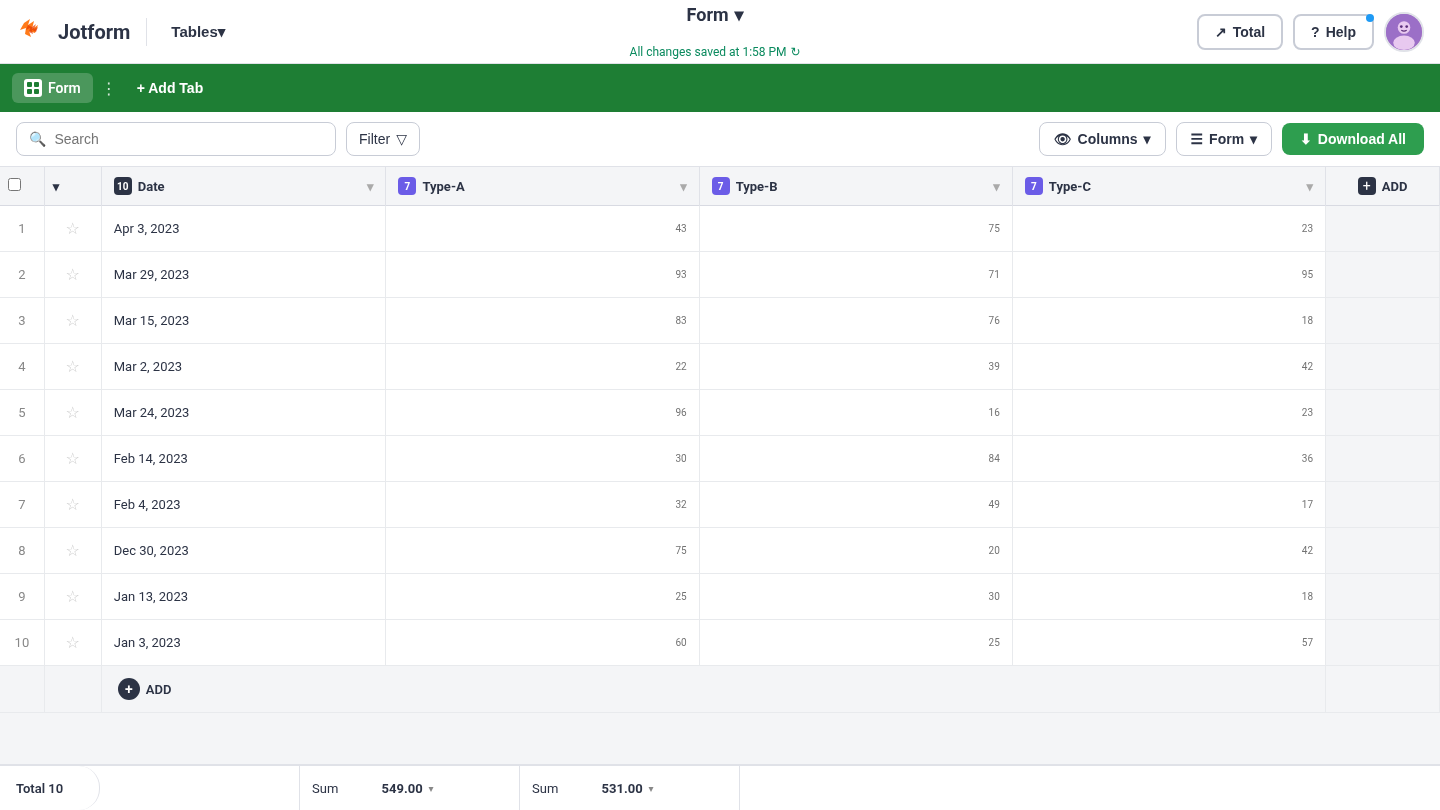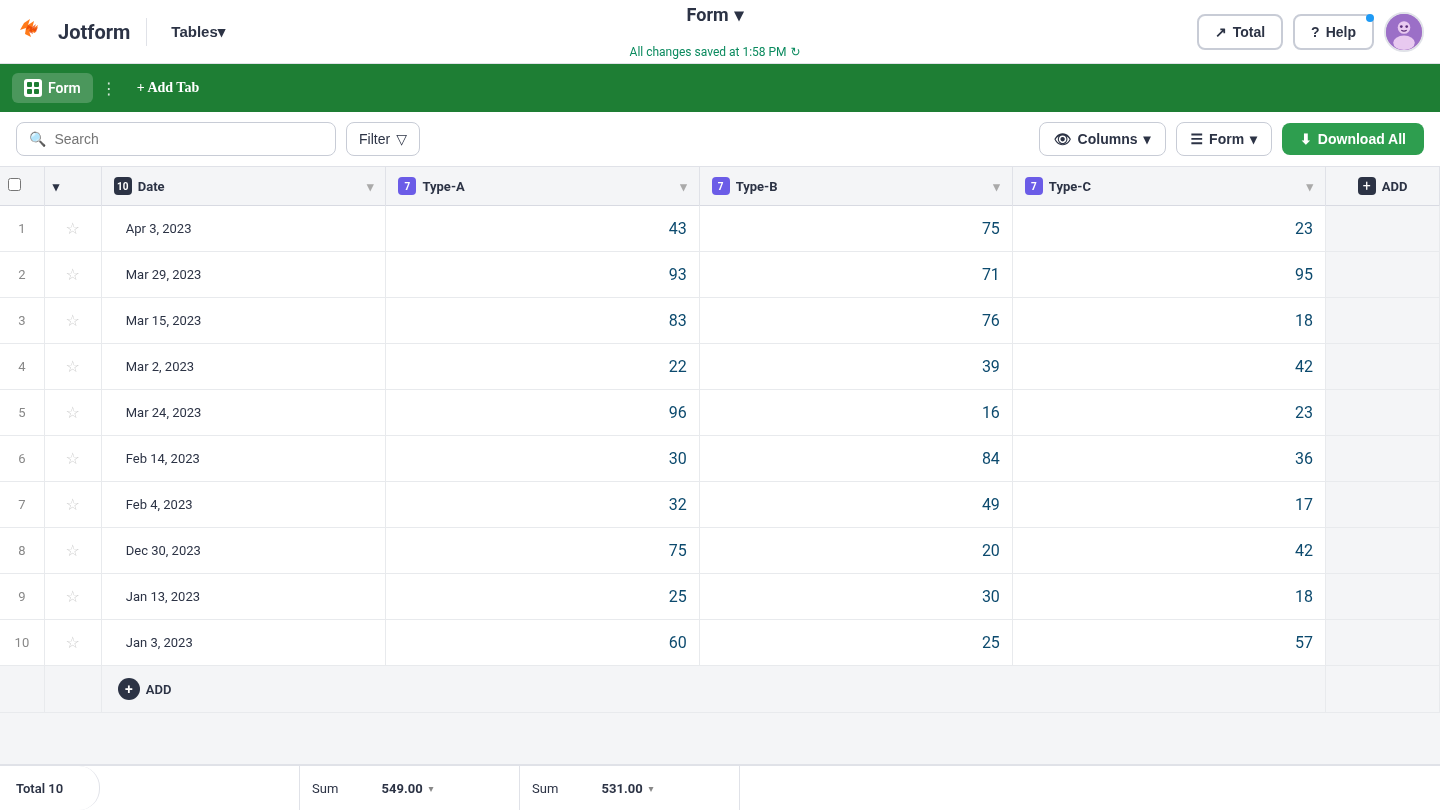--- a/index.html
+++ b/index.html
@@ -39,21 +39,21 @@
       display: flex; align-items: center; background: #1e7e34; height: 48px; padding: 0 12px; gap: 4px;
     }
     .tab-active {
       display: flex; align-items: center; gap: 6px; background: rgba(255,255,255,0.2); color: #fff;
       padding: 6px 12px; border-radius: 6px; font-size: 14px; font-weight: 600; cursor: pointer;
     }
     .tab-icon { width: 18px; height: 18px; background: #fff; border-radius: 3px; display: inline-flex; align-items: center; justify-content: center; }
     .tab-dots { color: rgba(255,255,255,0.8); font-size: 16px; cursor: pointer; padding: 4px; }
     .add-tab-btn {
       display: flex; align-items: center; gap: 6px; color: #fff; background: none; border: none;
-      font-size: 14px; font-weight: 600; cursor: pointer; padding: 6px 12px; font-family: Liberation Serif, serif;
+      font-size: 14px; font-weight: 600; cursor: pointer; padding: 6px 12px;
     }
 
     
     .toolbar {
       display: flex; align-items: center; background: #fff; padding: 10px 16px; border-bottom: 1px solid #e0e2e8; gap: 10px;
     }
     .search-box {
       display: flex; align-items: center; gap: 8px; border: 1px solid #c8ccd6; border-radius: 8px;
       padding: 8px 12px; width: 320px; background: #fff;
     }
@@ -98,22 +98,22 @@
     .col-icon { width: 18px; height: 18px; border-radius: 4px; display: inline-flex; align-items: center; justify-content: center; font-size: 10px; font-weight: 700; color: #fff; flex-shrink: 0; }
     .col-icon-date { background: #2c3345; }
     .col-icon-type { background: #6b5ce7; }
     .col-icon-add { background: #2c3345; font-size: 14px; }
 
     
     tbody tr { border-bottom: 1px solid #e8eaed; background: #fff; }
     td { padding: 0; border-right: 1px solid #e8eaed; height: 46px; }
     td.td-num { width: 28px; text-align: center; font-size: 13px; color: #888; padding: 0 8px; }
     td.td-star { width: 40px; text-align: center; }
-    td.td-date { padding: 0 24px; font-size: 13px; color: #2c3345; }
-    td.td-val { padding: 0 12px; font-size: 16px; color: #0c4a6e; text-align: right; }
+    td.td-date { padding: 0 12px; font-size: 13px; color: #2c3345; }
+    td.td-val { padding: 0 12px; font-size: 10px; color: #737373; text-align: right; }
     td.td-add { background: #f4f5f7; }
 
     .star-icon { color: #ccc; font-size: 16px; cursor: pointer; }
 
     
     .add-row td { background: #f4f5f7; }
     .add-row-btn {
       display: flex; align-items: center; gap: 6px; color: #2c3345; font-size: 13px; font-weight: 600;
       padding: 0 16px; cursor: pointer; height: 46px;
     }

